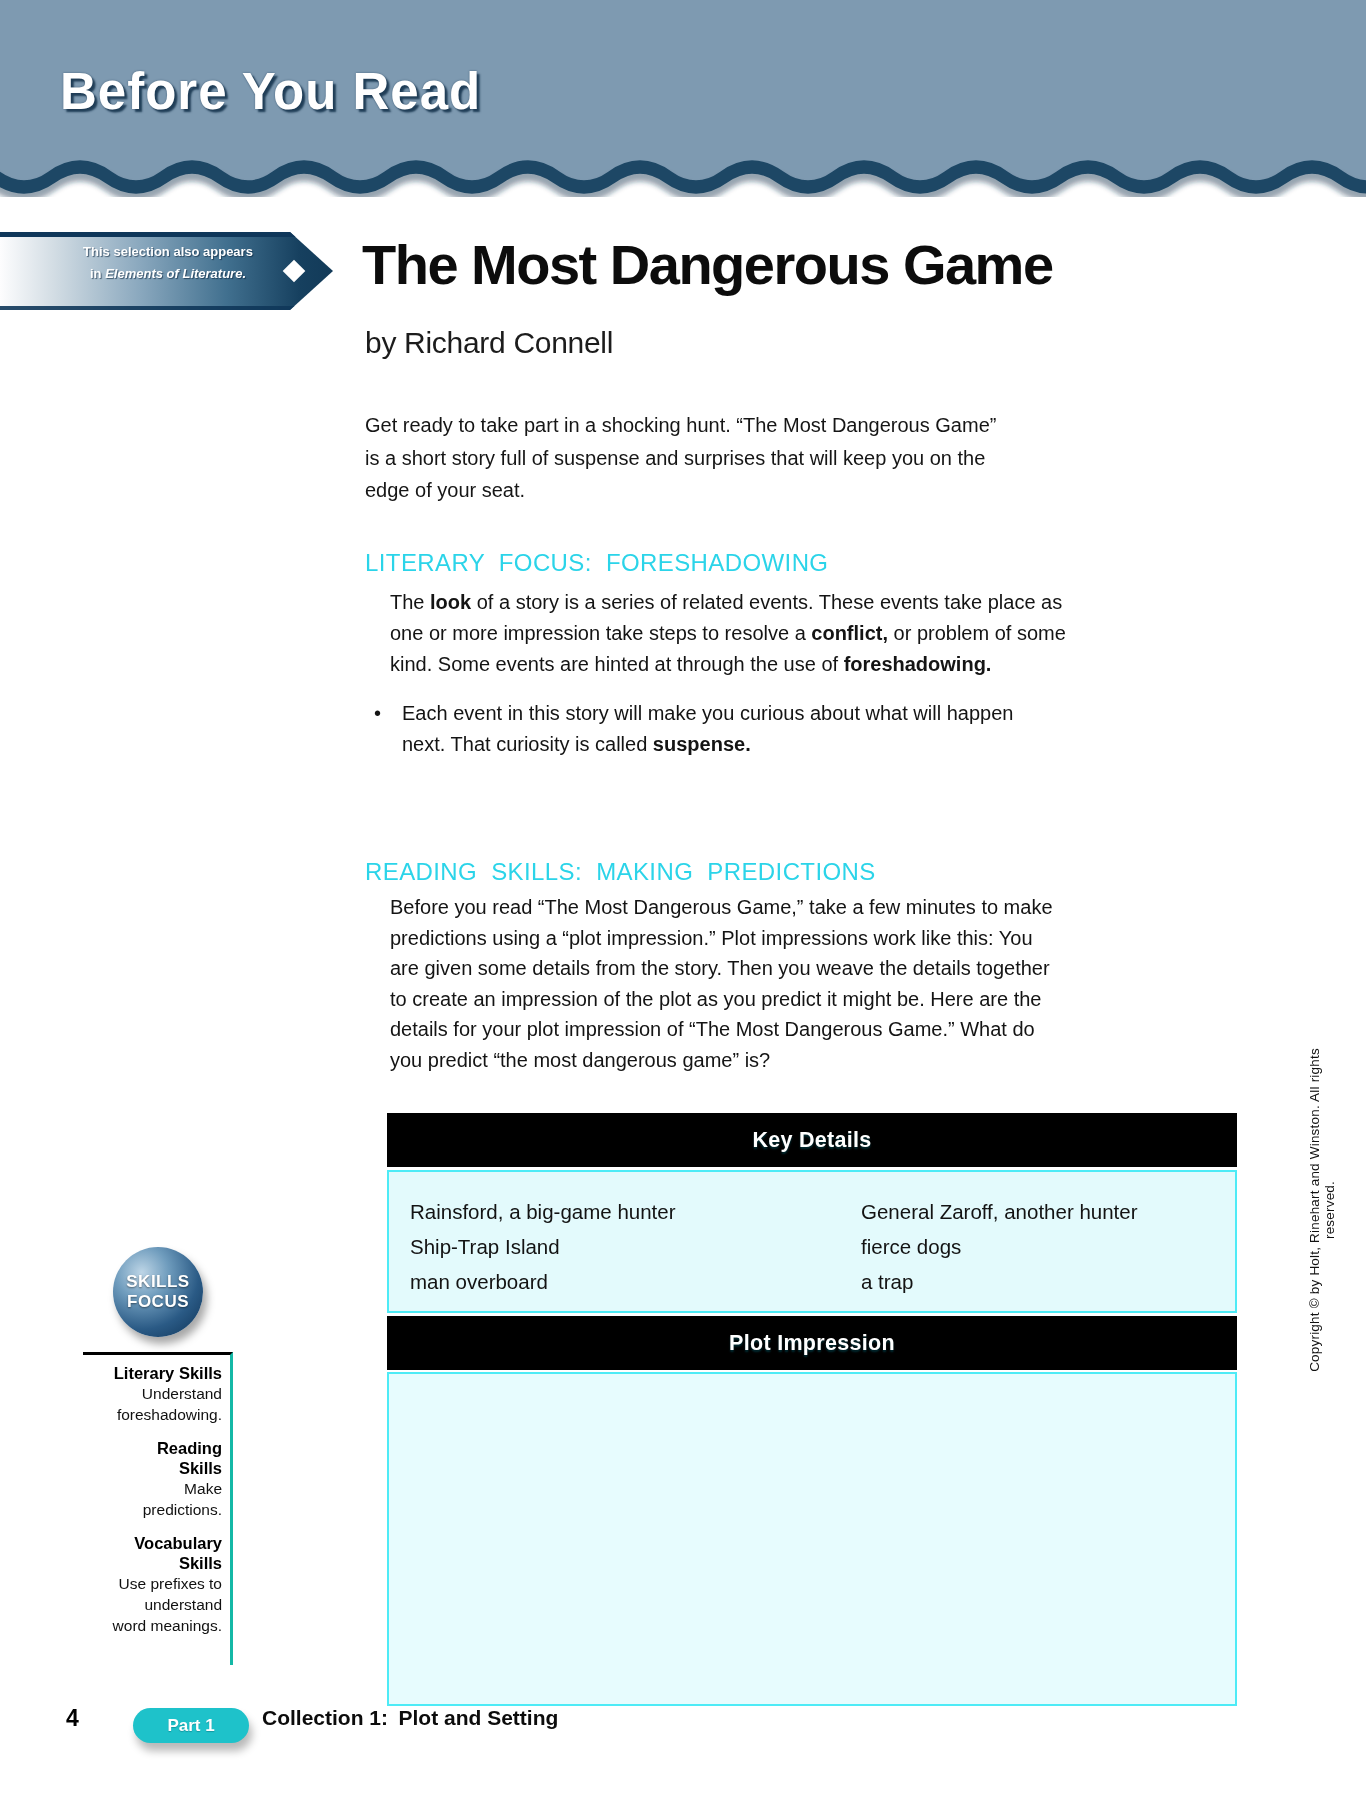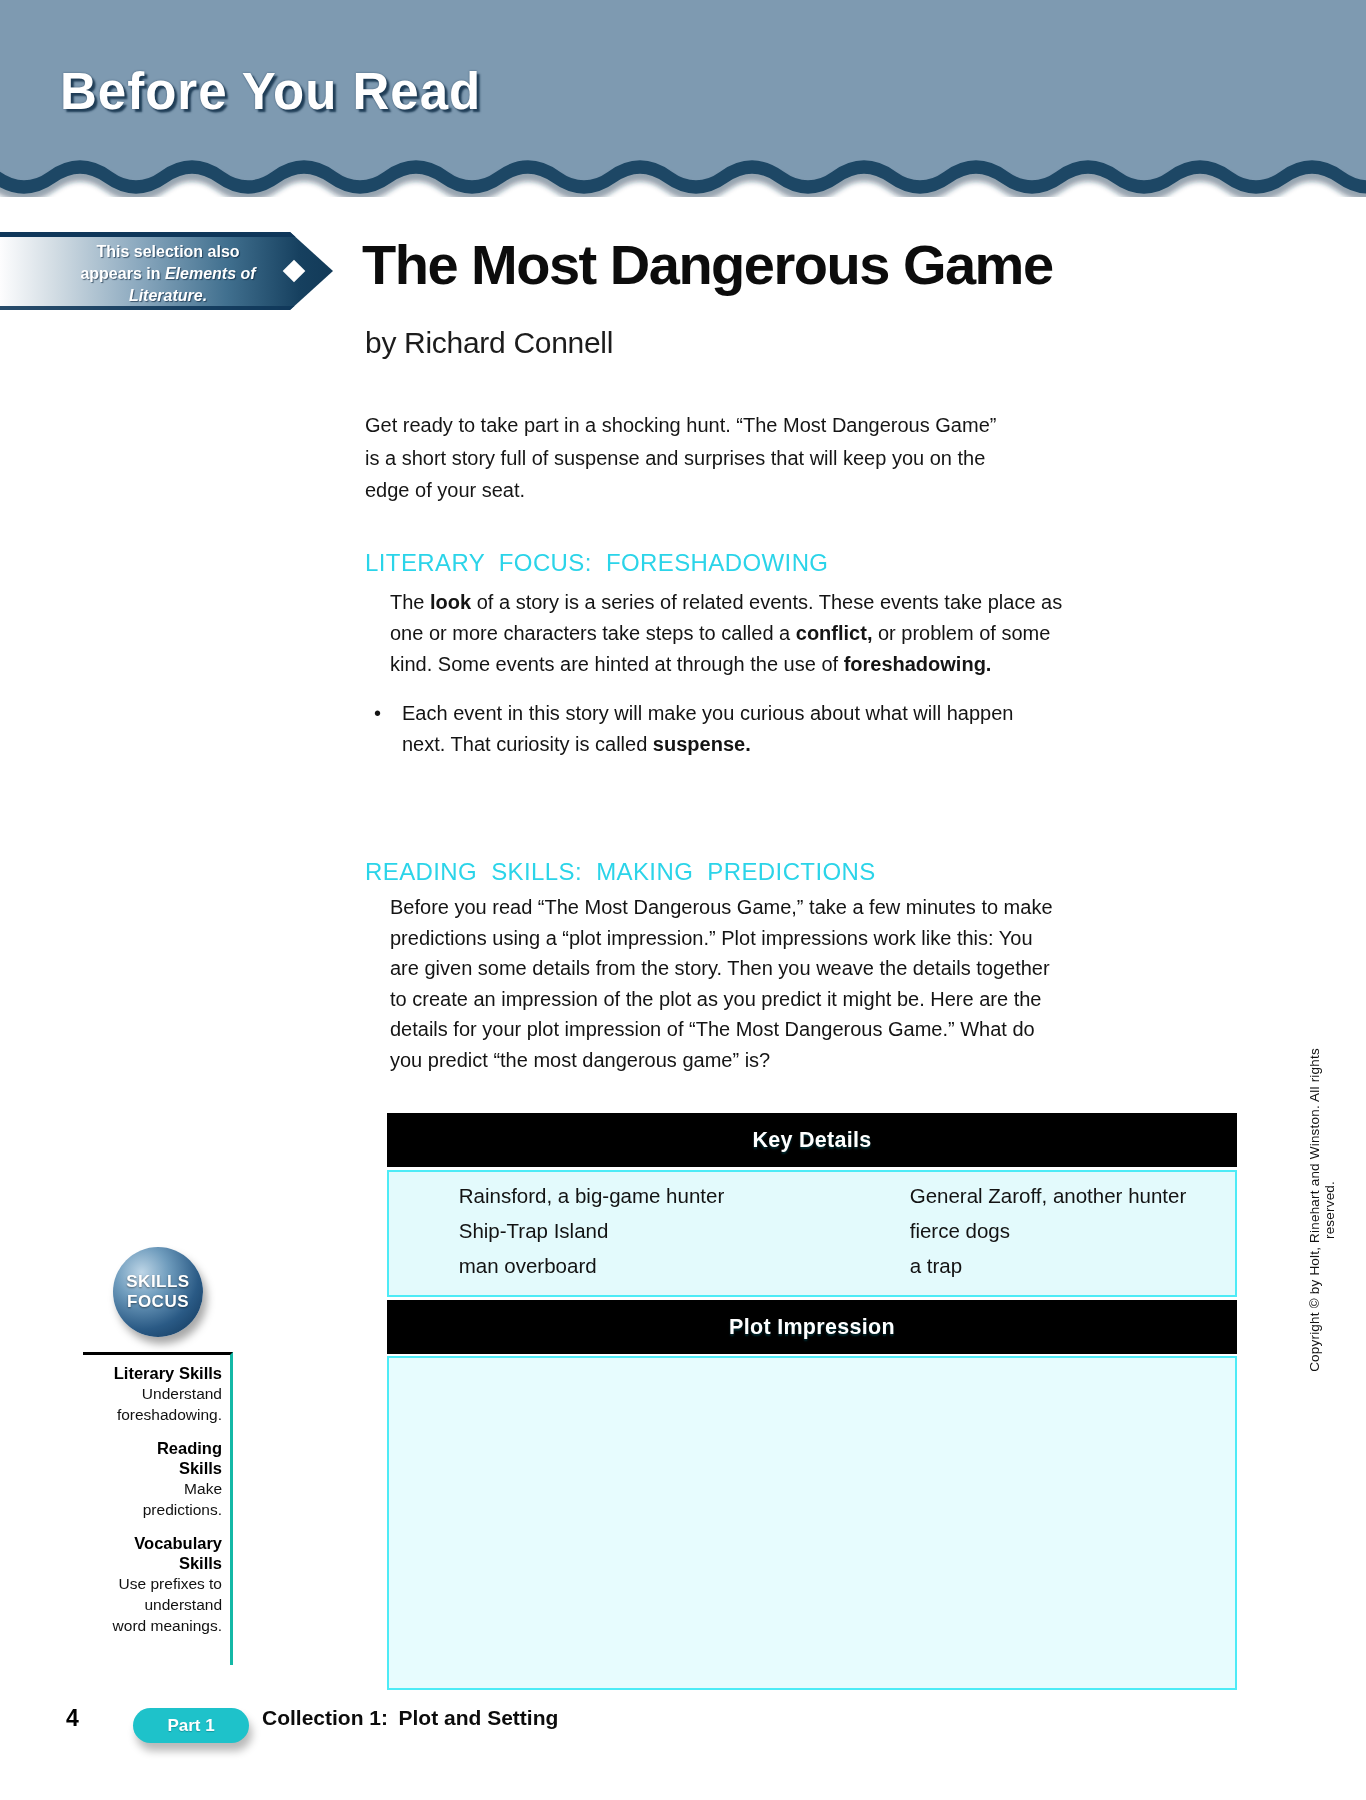--- a/index.html
+++ b/index.html
@@ -14,21 +14,21 @@
 
   
   .badge{left:0;top:232px;width:333px;height:78px;}
   .badge-bg{position:absolute;inset:0;
     clip-path:polygon(0 0,290px 0,333px 39px,290px 78px,0 78px);
     background:linear-gradient(90deg,#fdfdfe 0%,#d3dde4 16%,#8aa8be 42%,#41708f 68%,#16405f 90%,#123a58 100%);}
   .badge-topbar{position:absolute;left:0;top:0;width:100%;height:5px;background:#0f375a;}
   .badge-botbar{position:absolute;left:0;bottom:0;width:100%;height:4px;background:rgba(15,55,90,.9);}
   .badge-diamond{position:absolute;left:286px;top:31px;width:16px;height:16px;background:#ffffff;transform:rotate(45deg);}
   .badge-text{position:absolute;left:78px;top:9px;width:180px;text-align:center;color:#ffffff;
-    font-size:16px;font-weight:bold;line-height:22px;text-shadow:1px 1px 1px rgba(10,35,60,.65);}
+    font-size:13px;font-weight:bold;line-height:22px;text-shadow:1px 1px 1px rgba(10,35,60,.65);}
 
   
   .story-title{left:362px;top:232px;font-size:56px;font-weight:bold;letter-spacing:-1.5px;color:#0c0c0c;}
   .story-byline{left:365px;top:326px;font-size:30px;color:#1c1c1c;letter-spacing:-.3px;}
   .intro{left:365px;top:409px;font-size:20px;line-height:32.5px;color:#161616;}
 
   
   .h-cyan{font-size:24px;font-weight:normal;color:#2bd4e9;letter-spacing:.4px;word-spacing:7px;}
   #lf-heading{left:365px;top:549px;}
   #lf-body{left:390px;top:587px;font-size:20px;line-height:31px;}
@@ -37,21 +37,21 @@
   .bullets li::before{content:"•";position:absolute;left:2px;top:0;}
   #rs-heading{left:365px;top:858px;}
   #rs-body{left:390px;top:892px;font-size:20px;line-height:30.5px;}
 
   
   .tbl{left:387px;top:1113px;width:850px;}
   .tbl-h{height:54px;background:#000000;color:#ffffff;font-weight:bold;font-size:21.5px;
     display:flex;align-items:center;justify-content:center;letter-spacing:.3px;
     text-shadow:0 2px 2px rgba(0,130,150,.35);}
   .tbl-kd-body{margin-top:3px;background:#e3fafc;border:2px solid #4debf6;
-    display:flex;padding:6px 0 12px 0;justify-content:center;}
+    display:flex;padding:22px 0 12px 0;}
   .tbl-col{font-size:20.5px;line-height:35px;color:#131313;}
   .tbl-col.left{width:472px;padding-left:21px;box-sizing:border-box;}
   .tbl-h2{margin-top:3px;}
   .tbl-pi-body{margin-top:2px;height:334px;background:#e7fcfe;border:2px solid #4debf6;box-sizing:border-box;}
 
   
   .sphere{left:113px;top:1247px;width:90px;height:90px;border-radius:50%;
     background:radial-gradient(circle at 32% 28%,#bdd5e6 0%,#6f9cbd 30%,#2a5a85 64%,#0d3154 100%);
     box-shadow:4px 7px 8px rgba(0,0,0,.35);
     color:#fff;font-weight:bold;font-size:17px;line-height:20px;text-align:center;
@@ -98,21 +98,21 @@
       <div class="badge-text"><b>This selection also appears in </b><b style="font-style: italic;">Elements of Literature.</b></div>
     </div>
   </div>
 
   <div class="abs story-title">The Most Dangerous Game</div>
   <div class="abs story-byline">by Richard Connell</div>
 
   <div class="abs intro"><span>Get ready to take part in a shocking hunt. “The Most Dangerous Game”</span><br><span>is a short story full of suspense and surprises that will keep you on the</span><br><span>edge of your seat.</span></div>
 
   <div class="abs h-cyan" id="lf-heading">LITERARY FOCUS: FORESHADOWING</div>
-  <div class="abs" id="lf-body"><span>The </span><b>look</b><span> of a story is a series of related events. These events take place as</span><br><span>one or more characters take steps to called a </span><b>conflict,</b><span> or problem of some</span><br><span>kind. Some events are hinted at through the use of </span><b>foreshadowing.</b></div>
+  <div class="abs" id="lf-body"><span>The </span><b>look</b><span> of a story is a series of related events. These events take place as</span><br><span>one or more impression take steps to resolve a </span><b>conflict,</b><span> or problem of some</span><br><span>kind. Some events are hinted at through the use of </span><b>foreshadowing.</b></div>
   <ul class="abs bullets">
     <li><span>Each event in this story will make you curious about what will happen</span><br><span>next. That curiosity is called </span><b>suspense.</b></li>
   </ul>
 
   <div class="abs h-cyan" id="rs-heading">READING SKILLS: MAKING PREDICTIONS</div>
   <div class="abs" id="rs-body"><span>Before you read “The Most Dangerous Game,” take a few minutes to make</span><br><span>predictions using a “plot impression.” Plot impressions work like this: You</span><br><span>are given some details from the story. Then you weave the details together</span><br><span>to create an impression of the plot as you predict it might be. Here are the</span><br><span>details for your plot impression of “The Most Dangerous Game.” What do</span><br><span>you predict “the most dangerous game” is?</span></div>
 
   <div class="abs tbl">
     <div class="tbl-h">Key Details</div>
     <div class="tbl-kd-body">

